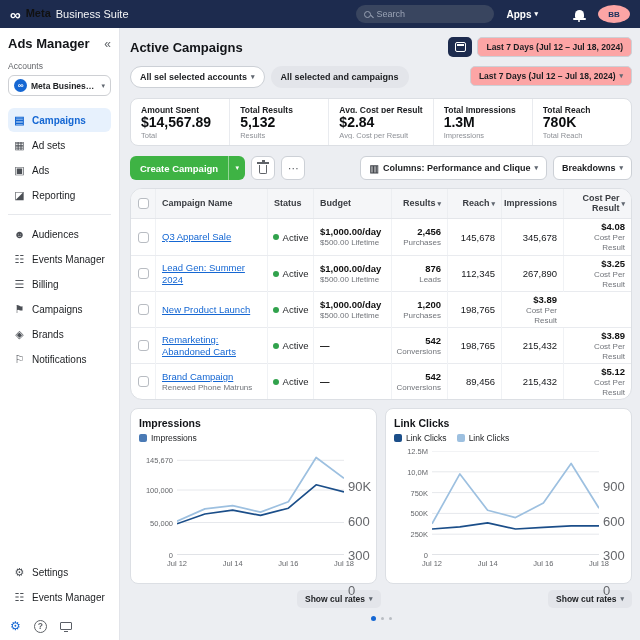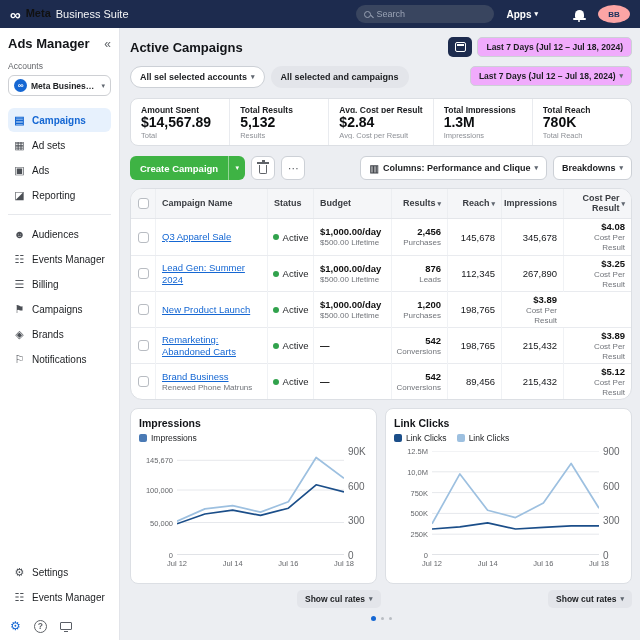--- a/index.html
+++ b/index.html
@@ -67,21 +67,21 @@
   
   .main { position:absolute; top:28px; left:120px; right:0; bottom:0; padding:8px 8px 0 10px; overflow:hidden; }
   .hdr-row { display:flex; align-items:center; justify-content:space-between; height:22px; }
   .page-title { font-size:13px; font-weight:700; color:#121418; }
   .hdr-right { display:flex; gap:5px; align-items:center; }
   button { font-family:"Liberation Sans",sans-serif; cursor:pointer; }
   .cal-btn { width:24px; height:20px; background:var(--topbar_bg,#1d2b4e); border:none; border-radius:5px;
              display:flex; align-items:center; justify-content:center; }
   .calw { width:11px; height:10px; border:1.3px solid #fff; border-radius:2px; position:relative; }
   .calw::before { content:""; position:absolute; top:1.2px; left:1.2px; right:1.2px; height:2.2px; background:#fff; }
-  .date-pill { height:20px; background:#f0abfc; border:1px solid #ccd0d6; border-radius:5px; font-size:8.5px;
+  .date-pill { height:20px; background:#fca5a5; border:1px solid #ccd0d6; border-radius:5px; font-size:8.5px;
                font-weight:700; color:#1c1e21; display:flex; align-items:center; gap:4px; padding:0 8px; }
   .caret { font-size:7px; color:#606770; }
   .filter-row { display:flex; gap:6px; margin-top:8px; height:22px; }
   .pill-outline { height:22px; background:#fff; border:1px solid #ccd0d6; border-radius:12px; font-size:9px;
                   font-weight:700; color:#1c1e21; display:flex; align-items:center; gap:4px; padding:0 9px; }
   .pill-gray { height:22px; background:#e3e5ea; border:none; border-radius:12px; font-size:9px; font-weight:700;
                color:#1c1e21; display:flex; align-items:center; padding:0 10px; }
   .fr-spacer { flex:1; }
 
   .stats-card { margin-top:10px; background:#fff; border:1px solid #dcdfe4; border-radius:8px; display:flex; height:48px; }
@@ -134,21 +134,21 @@
   .chart-card { flex:1 1 0; height:176px; background:#fff; border:1px solid #dcdfe4; border-radius:8px; padding:8px; }
   .chart-title { font-size:10.5px; font-weight:700; color:#121418; }
   .legend { display:flex; align-items:center; gap:10px; margin-top:4px; }
   .lg-item { display:flex; align-items:center; gap:4px; }
   .lg-sq { width:8px; height:8px; border-radius:2px; background:#4a7ab5; display:inline-block; }
   .lg-lb { font-size:8.5px; color:#1c1e21; }
   .chart-area { display:flex; margin-top:8px; height:104px; }
   .ylabels-left { width:38px; position:relative; }
   .ylabels-left div { position:absolute; right:4px; transform:translateY(-50%); font-size:7.5px; color:#65676b; white-space:nowrap; }
   .ylabels-right { width:24px; position:relative; }
-  .ylabels-right div { position:absolute; left:4px; transform:translateY(-50%); font-size:10px; color:#65676b; }
+  .ylabels-right div { position:absolute; left:4px; transform:translateY(-50%); font-size:13px; color:#65676b;margin-top:35px; }
   .plot-wrap { flex:1; position:relative; }
   svg.plot { position:absolute; inset:0; width:100%; height:100%; display:block; }
   .xlabels { position:relative; height:10px; margin:4px 24px 0 38px; }
   .xlabels div { position:absolute; top:0; transform:translateX(-50%); font-size:7.5px; color:#65676b; white-space:nowrap; }
   .rates-row { display:flex; gap:1px; margin-top:6px; }
   .rates-half { flex:1 1 0; display:flex; justify-content:flex-end; }
   .rates-btn { height:18px; background:#e3e5ea; border:none; border-radius:5px; font-size:8.5px; font-weight:700;
                color:#1c1e21; display:flex; align-items:center; gap:4px; padding:0 8px; }
   .dots { display:flex; justify-content:center; align-items:center; gap:5px; margin-top:8px; }
   .dot-pg { width:5px; height:5px; border-radius:50%; background:var(--accent_blue,#1567d3); }
@@ -494,21 +494,21 @@
               <span class="b1">$3.89</span>
               <span class="subtle">Cost Per Result</span>
             </div>
           </div>
 
           <div class="trow grid-row">
             <div class="cell">
               <span class="cb"></span>
             </div>
             <div class="cell">
-              <span class="link">Brand Business</span>
+              <span class="link">Brand Campaign</span>
               <span class="subtle">Renewed Phone Matruns</span>
             </div>
             <div class="cell c-status">
               <span class="dot"></span>
               <span>Active</span>
             </div>
             <div class="cell">
               <span class="b1">—</span>
 
             </div>

